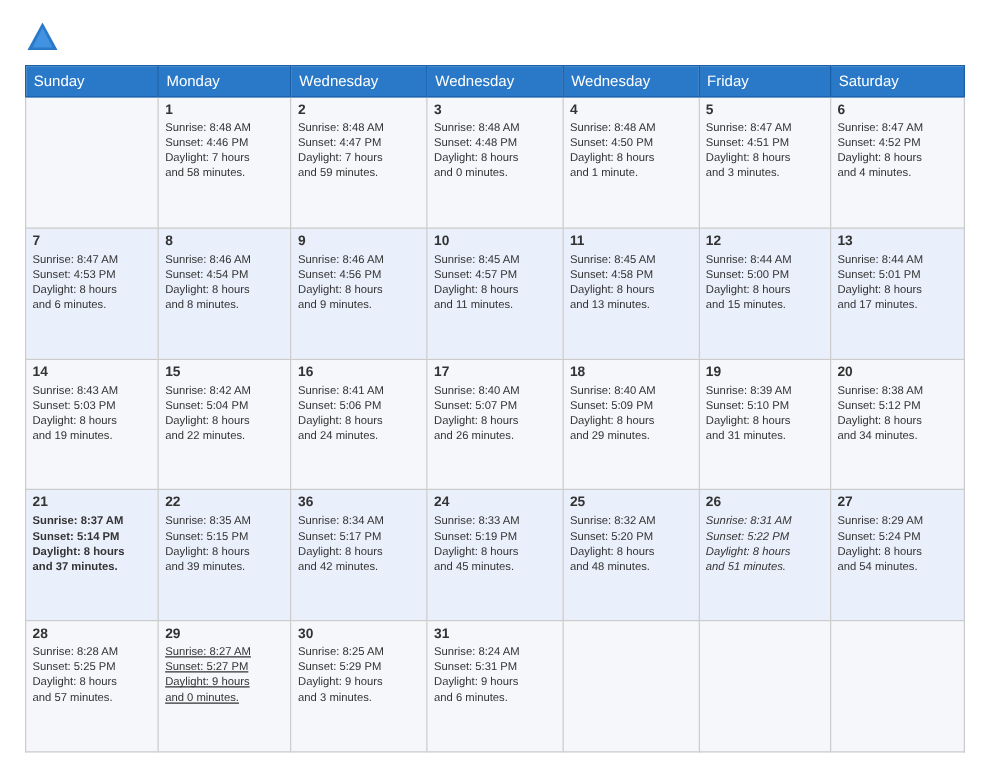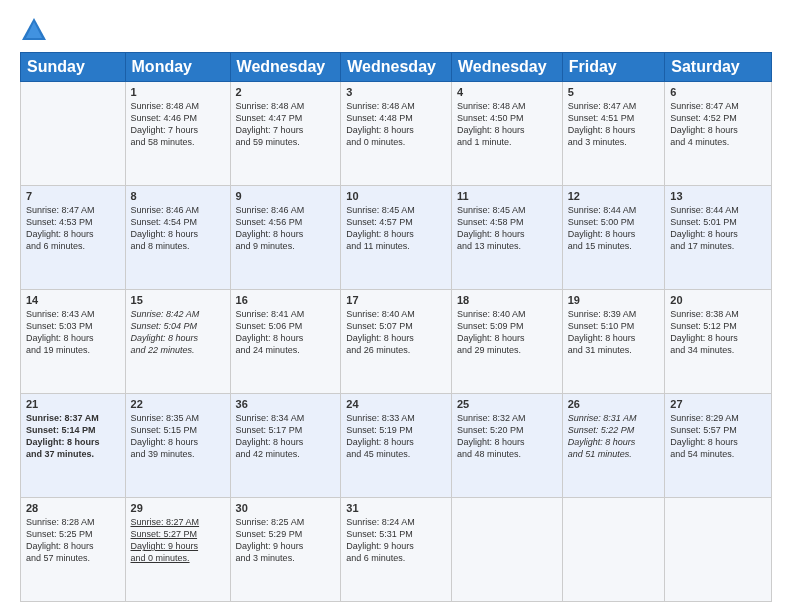--- a/index.html
+++ b/index.html
@@ -60,22 +60,22 @@
       flex-direction: column;
     }
     table {
       width: 100%;
       border-collapse: collapse;
       flex: 1;
     }
     thead tr th {
       background-color: #2979c8;
       color: #fff;
-      font-size: 16px;
-      font-weight: bold;
+      font-size: 12px;
+      font-weight: normal;
       padding: 5px 6px;
       text-align: left;
       border: 1px solid #1a5fa8;
     }
     tbody tr td {
       border: 1px solid #ccc;
       vertical-align: top;
       padding: 4px 5px;
       width: 113px;
       font-size: 9.5px;
@@ -237,21 +237,21 @@
           <tr>
             <td>
               <span class="day-number">14</span>
               <div class="day-info" style="white-space: pre-line;">Sunrise: 8:43 AM
 Sunset: 5:03 PM
 Daylight: 8 hours
 and 19 minutes.</div>
             </td>
             <td>
               <span class="day-number">15</span>
-              <div class="day-info" style="white-space: pre-line; font-style: italic;">Sunrise: 8:42 AM
+              <div class="day-info" style="white-space: pre-line;">Sunrise: 8:42 AM
 Sunset: 5:04 PM
 Daylight: 8 hours
 and 22 minutes.</div>
             </td>
             <td>
               <span class="day-number">16</span>
               <div class="day-info" style="white-space: pre-line;">Sunrise: 8:41 AM
 Sunset: 5:06 PM
 Daylight: 8 hours
 and 24 minutes.</div>
@@ -324,21 +324,21 @@
             <td>
               <span class="day-number">26</span>
               <div class="day-info" style="white-space: pre-line; font-style: italic;">Sunrise: 8:31 AM
 Sunset: 5:22 PM
 Daylight: 8 hours
 and 51 minutes.</div>
             </td>
             <td>
               <span class="day-number">27</span>
               <div class="day-info" style="white-space: pre-line;">Sunrise: 8:29 AM
-Sunset: 5:57 PM
+Sunset: 5:24 PM
 Daylight: 8 hours
 and 54 minutes.</div>
             </td>
           </tr>
           <tr>
             <td>
               <span class="day-number">28</span>
               <div class="day-info" style="white-space: pre-line;">Sunrise: 8:28 AM
 Sunset: 5:25 PM
 Daylight: 8 hours

